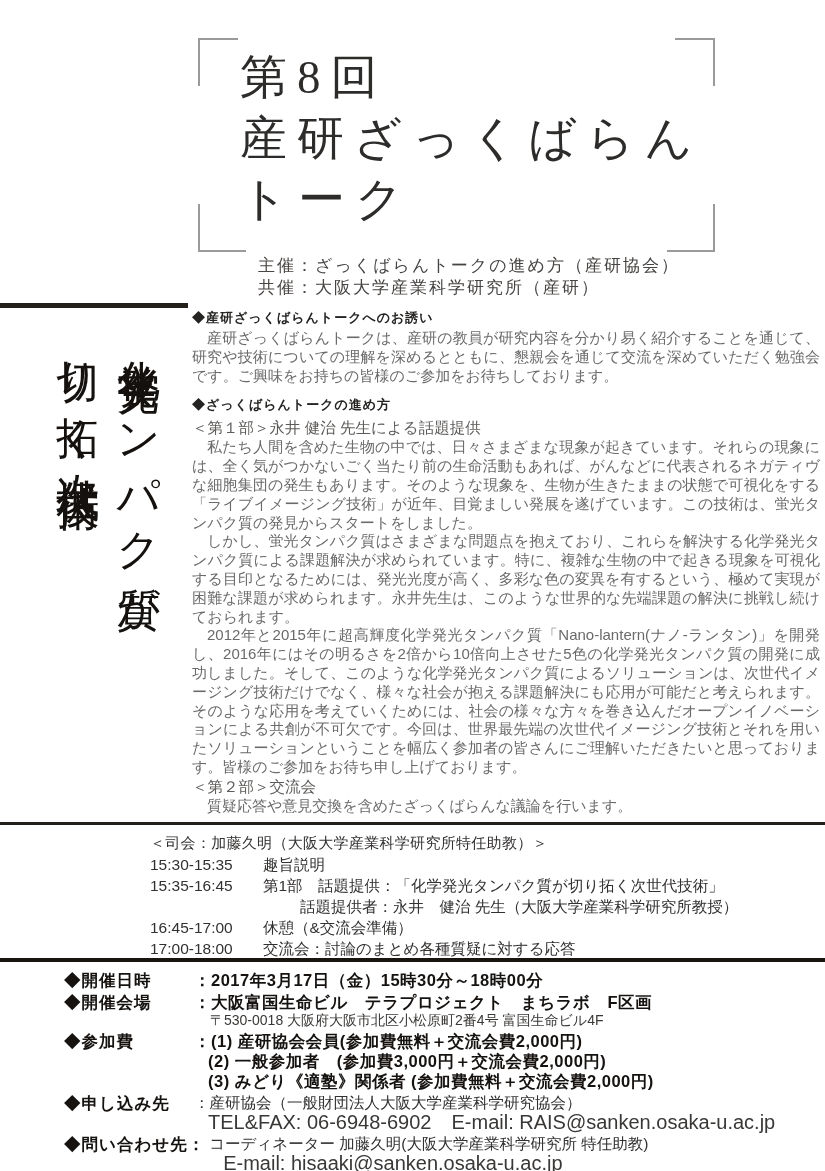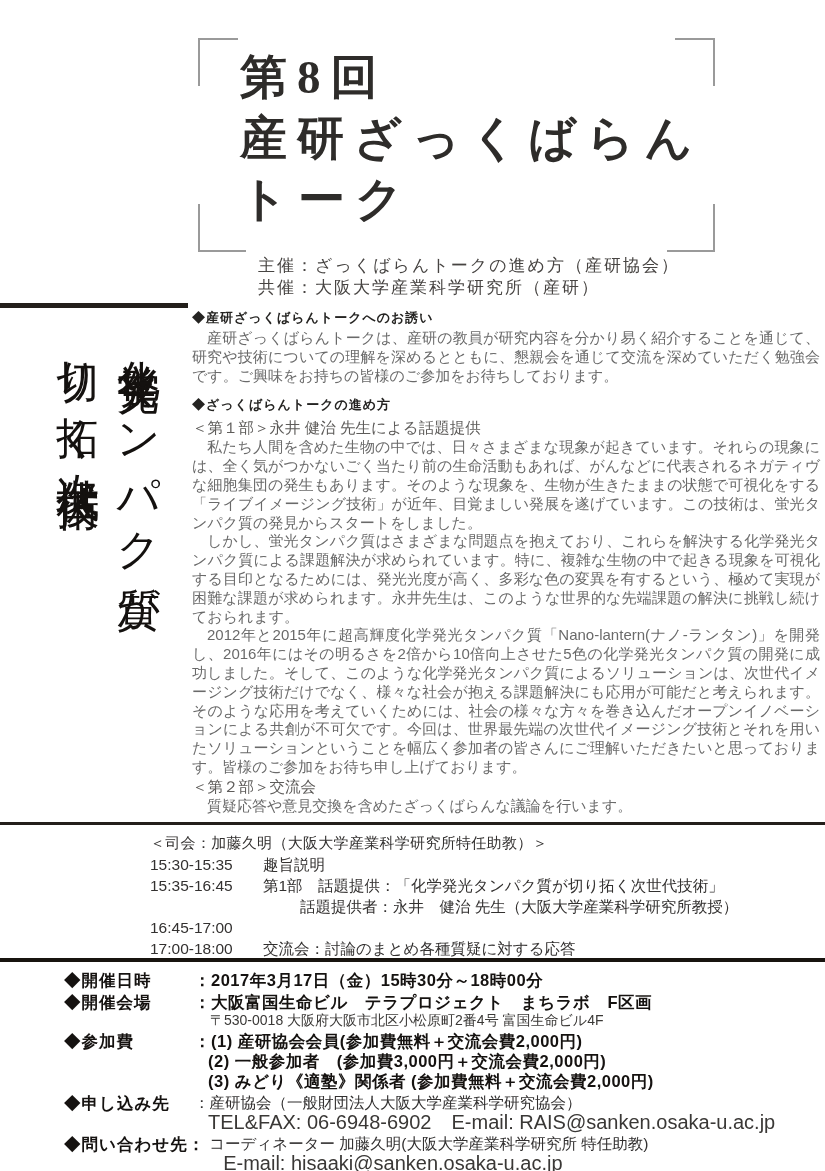--- a/index.html
+++ b/index.html
@@ -12,21 +12,21 @@
 
   
   .title-block { position:absolute; left:198px; top:38px; width:517px; height:214px; }
   .corner { position:absolute; width:38px; height:46px; }
   .corner.tl { left:0; top:0; border-left:2px solid #9a9a9a; border-top:2px solid #9a9a9a; }
   .corner.tr { right:0; top:0; border-right:2px solid #9a9a9a; border-top:2px solid #9a9a9a; }
   .corner.bl { left:0; bottom:0; border-left:2px solid #9a9a9a; border-bottom:2px solid #9a9a9a; width:46px; }
   .corner.br { right:0; bottom:0; border-right:2px solid #9a9a9a; border-bottom:2px solid #9a9a9a; width:46px; }
   .title-text {
     position:absolute; left:42px; top:9px;
-    font-family:"Liberation Serif", serif; font-weight:700;
+    font-family:"Liberation Serif", serif; font-weight:400;
     font-size:47px; line-height:61px; letter-spacing:10px; color:#2e2c2a;
     white-space:nowrap;
   }
   .organizers {
     position:absolute; left:258px; top:255px;
     font-family:"Liberation Serif", serif; font-size:17px; line-height:22px;
     letter-spacing:2px; color:#474442; white-space:nowrap;
   }
 
   
@@ -131,20 +131,23 @@
     </div>
     <div class="sched-row">
       <div class="sched-time">15:35-16:45</div>
       <div class="sched-text">
         <div class="l1">第1部　話題提供：「化学発光タンパク質が切り拓く次世代技術」</div>
         <div class="l2">話題提供者：永井　健治 先生（大阪大学産業科学研究所教授）</div>
       </div>
     </div>
     <div class="sched-row">
       <div class="sched-time">16:45-17:00</div>
+      <div class="sched-text">
+          <div class="l1">休憩（&amp;交流会準備）</div>
+        </div>
     </div>
     <div class="sched-row">
       <div class="sched-time">17:00-18:00</div>
       <div class="sched-text">
           <div class="l1">交流会：討論のまとめ各種質疑に対する応答</div>
         </div>
     </div>
   </div>
 
   <div class="details">

